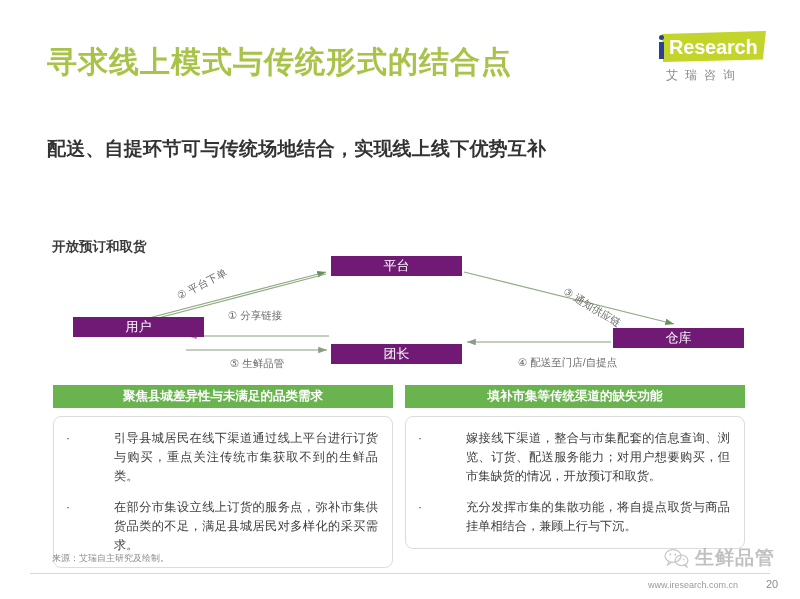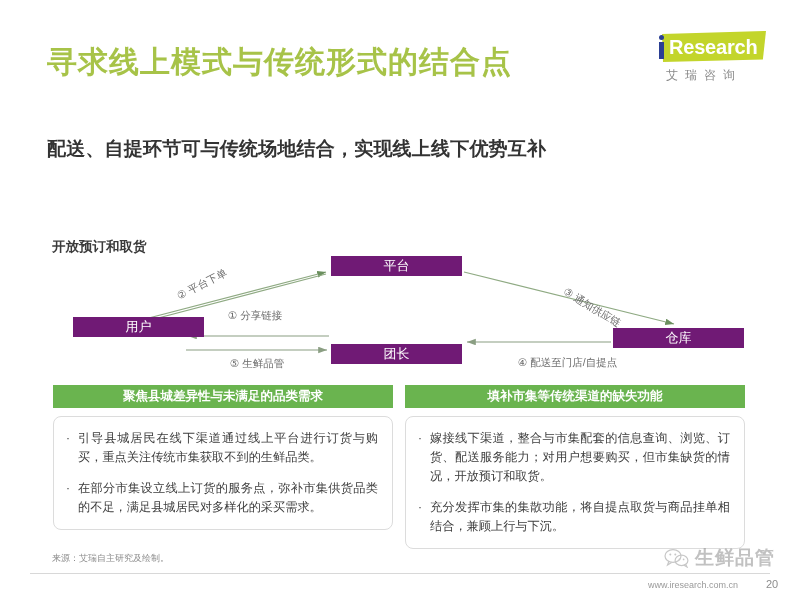--- a/index.html
+++ b/index.html
@@ -203,21 +203,21 @@
     color: #3d3d3d;
   }
   .bullet + .bullet { margin-top: 12px; }
   .bullet .dot {
     flex: 0 0 auto;
     width: 12px;
     color: #3d3d3d;
     font-size: 12px;
     line-height: 19px;
   }
-  .bullet .txt { flex: 1 1 auto; text-align: justify; }
+  .bullet .txt { flex: 1 1 auto; text-align: justify; margin-left: 36px; }
 
   
   #source-note {
     position: absolute;
     left: 52px;
     top: 552px;
     font-size: 9px;
     color: #8d8d8d;
   }
   #footer-rule {

